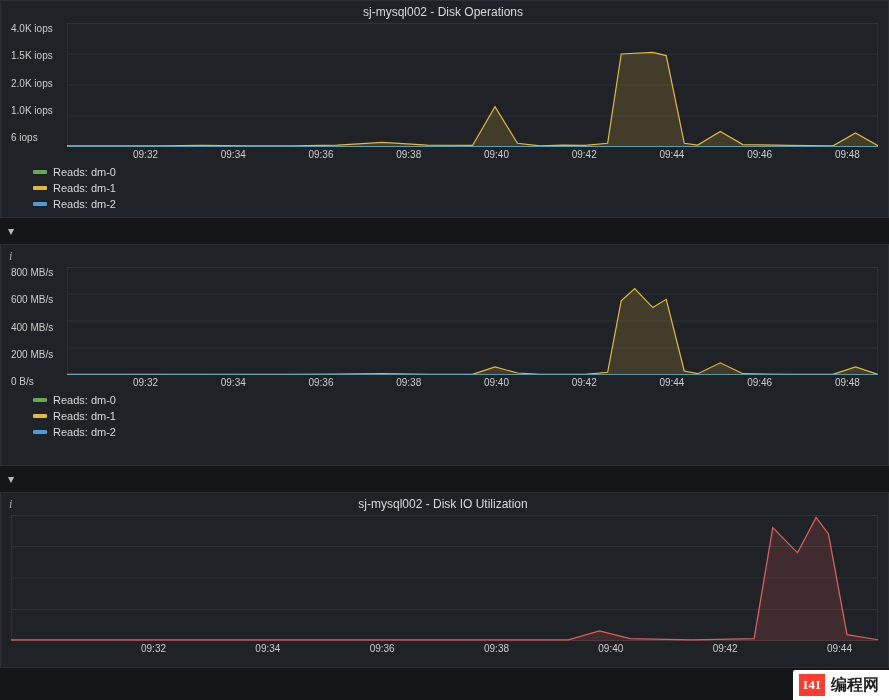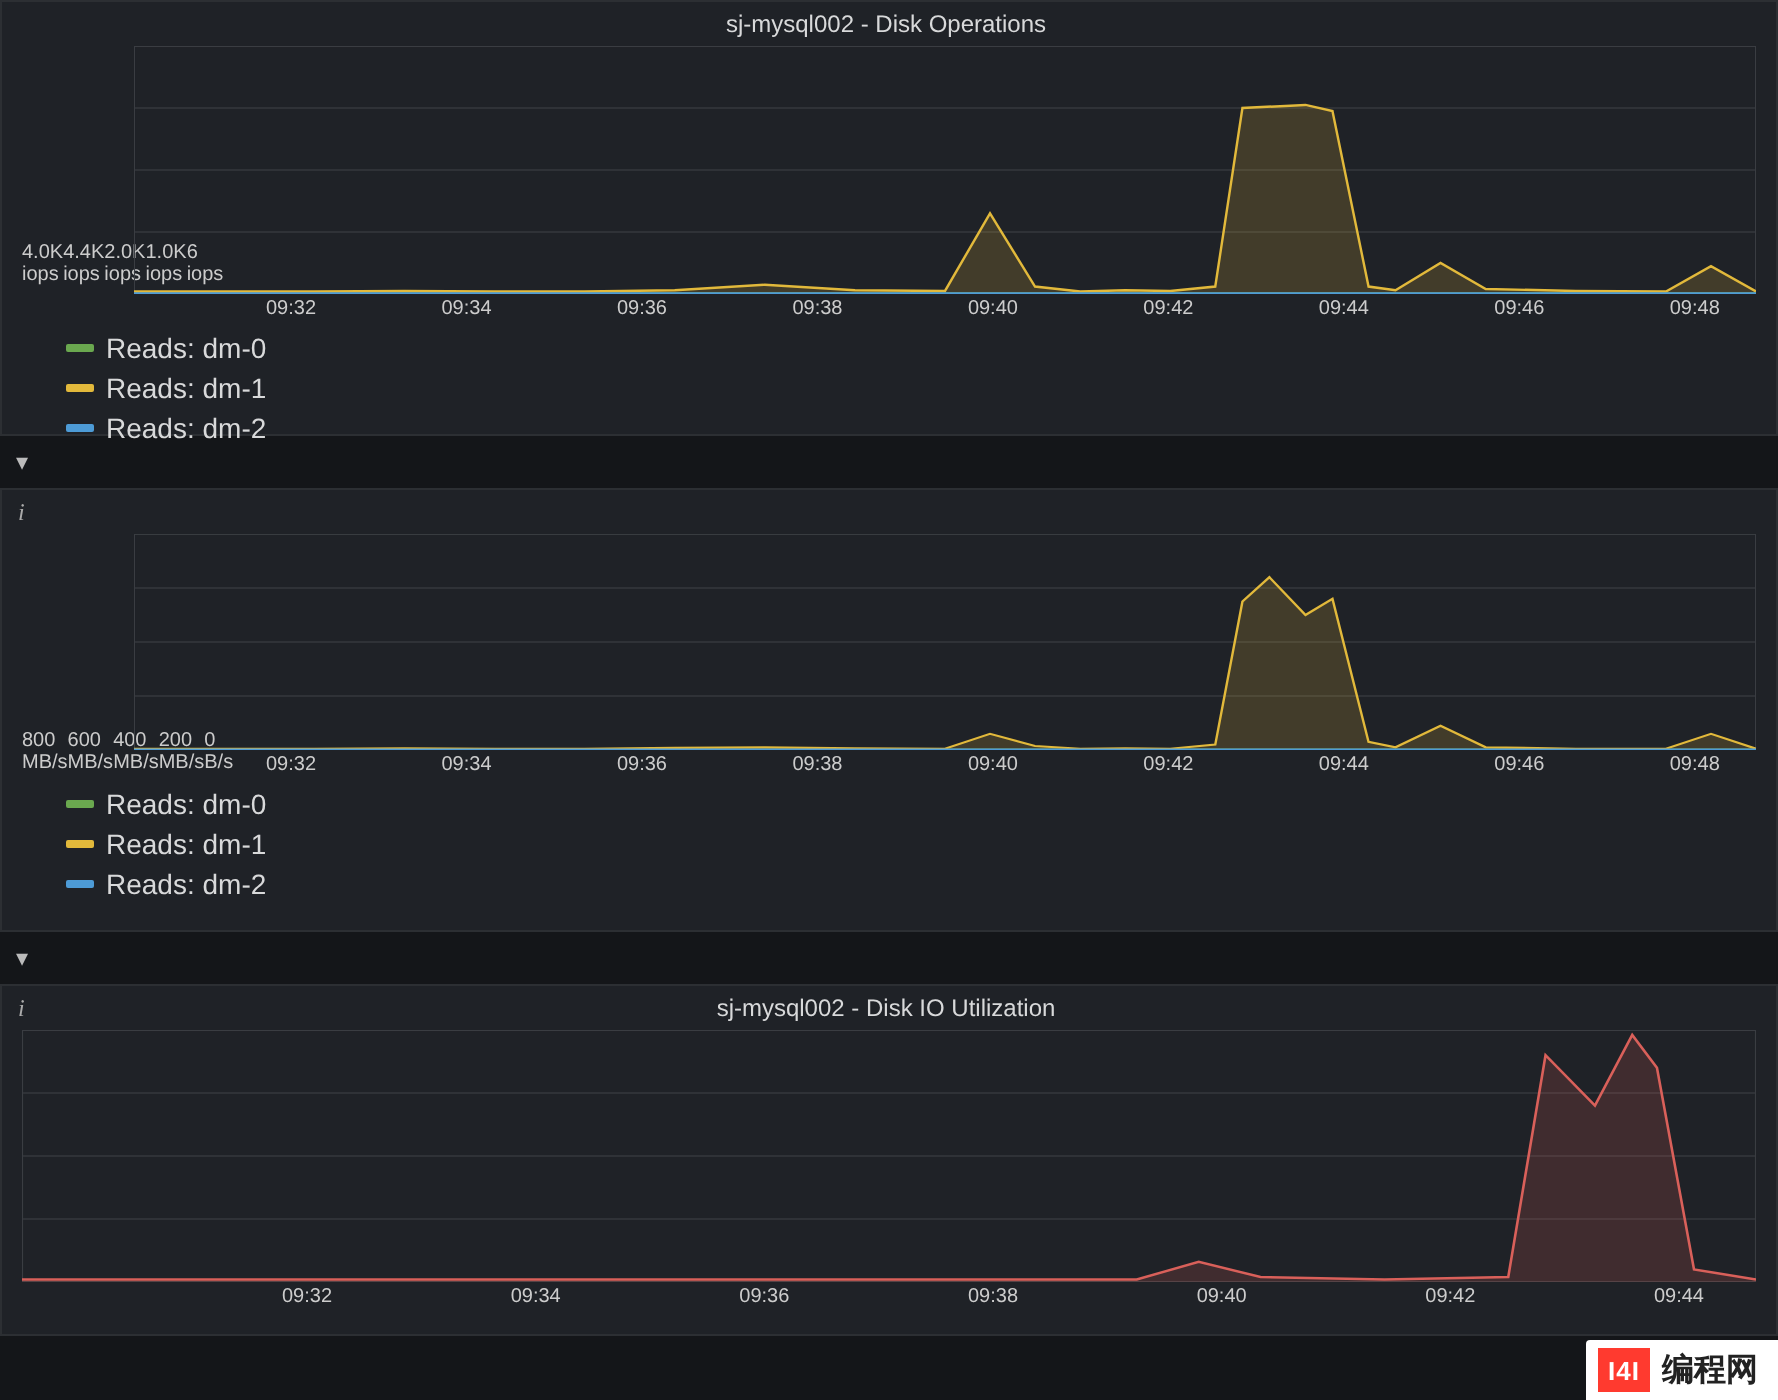--- a/index.html
+++ b/index.html
@@ -36,23 +36,22 @@
     font-family: Georgia, serif;
     color: #aaa;
     font-size: 12px;
   }
   .chart-area {
     display: flex;
     margin-top: 16px;
   }
   .y-axis {
     display: flex;
-    flex-direction: row;
+    flex-direction: column;
     justify-content: space-between;
-    align-items: flex-end;
     padding-right: 6px;
     color: #ccc;
     font-size: 10px;
   }
   .plot {
     flex: 1;
     position: relative;
   }
   .plot svg {
     display: block;
@@ -72,21 +71,21 @@
     margin-top: 6px;
     padding-left: 22px;
     display: flex;
     flex-direction: column;
     gap: 4px;
   }
   .legend-row {
     display: flex;
     align-items: center;
     gap: 6px;
-    font-size: 14px;
+    font-size: 11px;
     color: #d8d9da;
     cursor: pointer;
   }
   .swatch {
     width: 14px;
     height: 4px;
     border-radius: 1px;
   }
   .collapse-row {
     padding: 6px 8px;
@@ -114,31 +113,32 @@
     background: #ff3a2f;
     color: #fff;
     width: 26px;
     height: 22px;
     display: flex;
     align-items: center;
     justify-content: center;
     font-size: 13px;
     font-weight: 800;
     letter-spacing: 0.5px;
+    font-family: Liberation Serif, serif;
   }
 </style>
 </head>
 <body>
 
 <div class="panel" style="height:218px;">
   <div class="panel-title">sj-mysql002 - Disk Operations</div>
   <div class="chart-area" style="height:124px;">
     <div class="y-axis" style="width:56px;height:120px;">
       <span>4.0K iops</span>
-      <span>4.4K iops</span>
+      <span>1.5K iops</span>
       <span>2.0K iops</span>
       <span>1.0K iops</span>
       <span>6 iops</span>
     </div>
     <div class="plot">
       <svg id="plot-0" viewBox="0 0 800 120" preserveAspectRatio="none">
           <g class="grid">
             <line x1="0" x2="800" y1="0" y2="0"></line>
             <line x1="0" x2="800" y1="30" y2="30"></line>
             <line x1="0" x2="800" y1="60" y2="60"></line>

